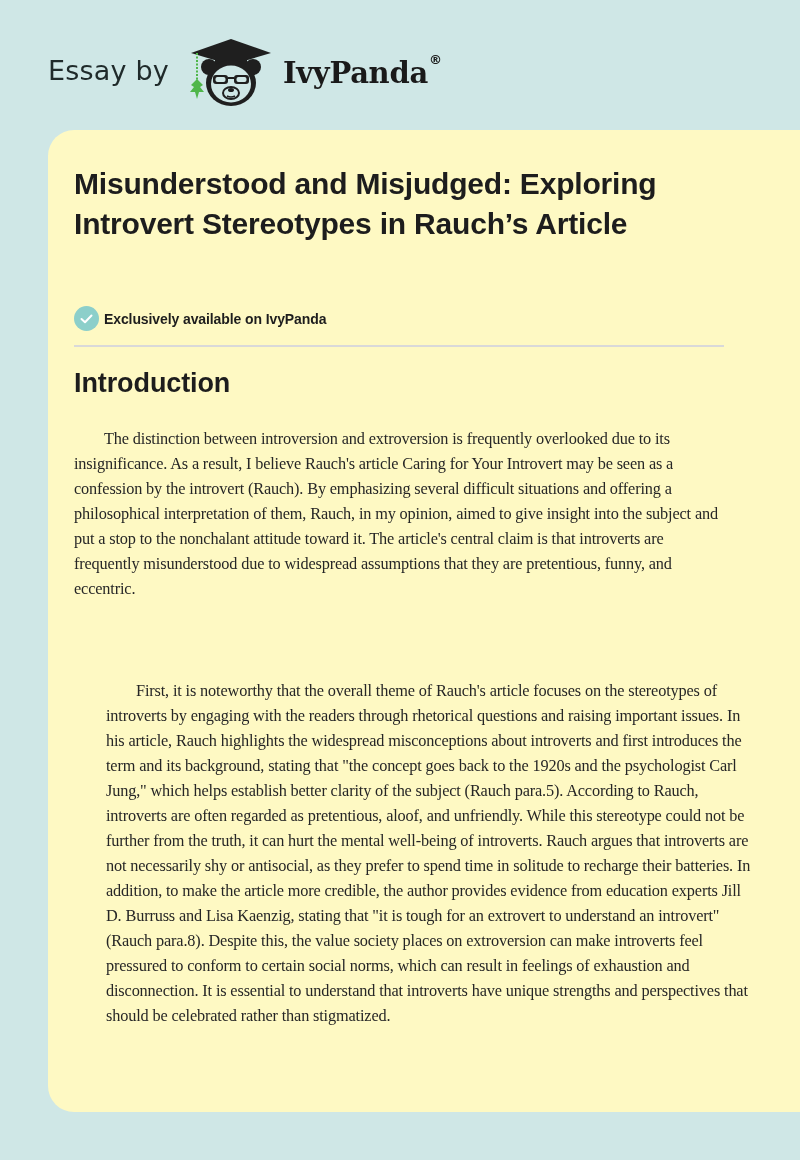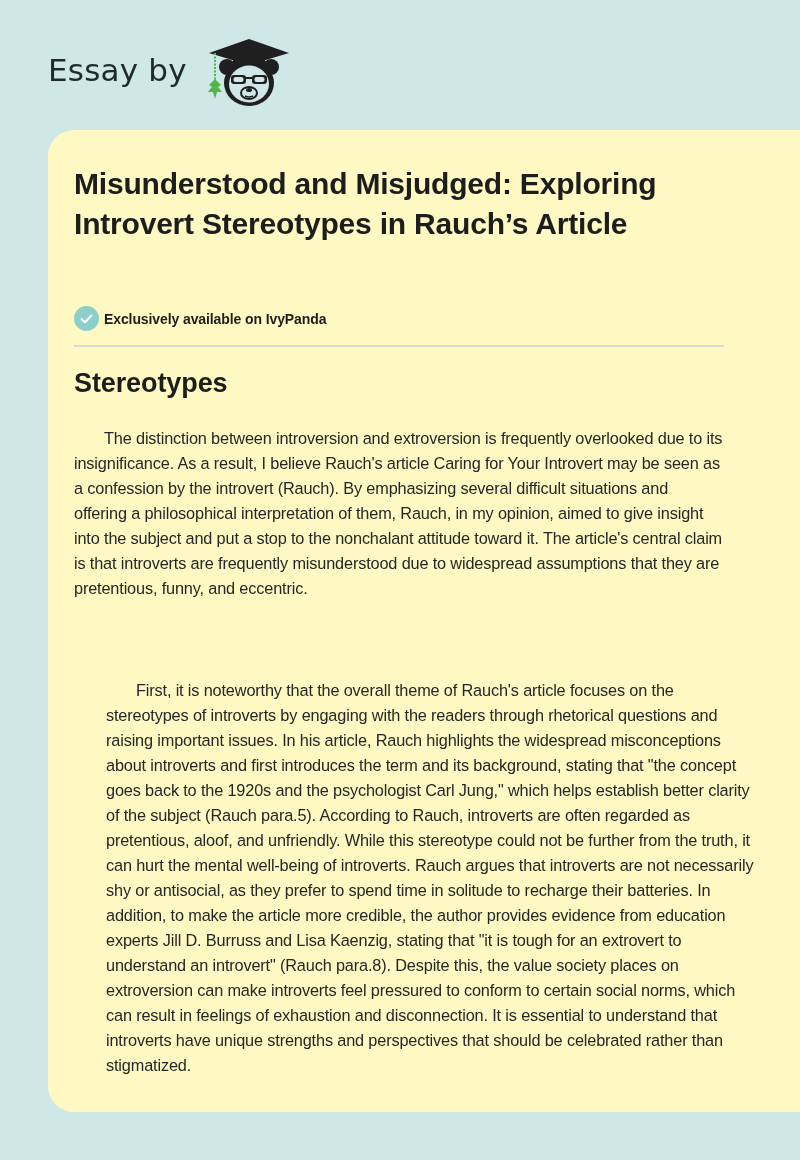--- a/index.html
+++ b/index.html
@@ -17,21 +17,21 @@
     .brand-header {
       position: absolute;
       left: 48px;
       top: 32px;
       height: 80px;
       display: flex;
       align-items: center;
     }
     .essay-by {
       font-family: "DejaVu Sans", sans-serif;
-      font-size: 31px;
+      font-size: 27px;
       color: #1f2a2a;
       letter-spacing: 0.2px;
       margin-right: 20px;
       margin-top: -4px;
     }
     .panda-logo {
       width: 84px;
       height: 72px;
       margin-right: 10px;
       margin-top: 2px;
@@ -113,21 +113,21 @@
       font-size: 27px;
       color: #1d1d1d;
       letter-spacing: -0.1px;
     }
     .h-intro { top: 238px; }
     .h-stereo { top: 488px; }
     .paragraph {
       position: absolute;
       left: 26px;
       width: 650px;
-      font-family: Liberation Sans, sans-serif;
+      font-family: Liberation Serif, serif;
       font-size: 16.3px;
       line-height: 25px;
       color: #262626;
       text-indent: 30px;
       letter-spacing: -0.15px;
     }
     .p-intro { top: 296px; }
     .p-stereo { top: 548px; margin-left: 32px; }
   </style>
 </head>
@@ -155,33 +155,34 @@
       <rect x="45" y="38" width="15" height="9" rx="3" fill="#1f1f1f"></rect>
       <rect x="26.5" y="40" width="10" height="5" rx="2" fill="#cfe7e6"></rect>
       <rect x="47.5" y="40" width="10" height="5" rx="2" fill="#cfe7e6"></rect>
       <line x1="39" y1="41" x2="45" y2="41" stroke="#1f1f1f" stroke-width="2"></line>
 
       <ellipse cx="42" cy="56" rx="8" ry="6" fill="none" stroke="#1f1f1f" stroke-width="2"></ellipse>
       <ellipse cx="42" cy="53" rx="3" ry="2" fill="#1f1f1f"></ellipse>
       <path d="M38,59 Q42,61 46,59" fill="none" stroke="#1f1f1f" stroke-width="1.5"></path>
     </svg>
   </span>
+  <span class="brand-name"><span>IvyPanda</span><span class="reg-mark">®</span></span>
 </div>
 
 <main class="card">
   <h1 class="title">Misunderstood and Misjudged: Exploring Introvert Stereotypes in Rauch’s Article</h1>
 
   <div class="exclusive">
     <span class="check-badge">
       <svg width="13" height="10" viewBox="0 0 13 10">
         <path d="M1.5,5 L5,8.3 L11.5,1.5" fill="none" stroke="#ffffff" stroke-width="2" stroke-linecap="round" stroke-linejoin="round"></path>
       </svg>
     </span>
     <span class="exclusive-text">Exclusively available on IvyPanda</span>
   </div>
 
   <div class="divider"></div>
 
-  <h2 class="section-heading h-intro">Stereotypes</h2>
+  <h2 class="section-heading h-intro">Introduction</h2>
   <p class="paragraph p-intro">The distinction between introversion and extroversion is frequently overlooked due to its insignificance. As a result, I believe Rauch's article Caring for Your Introvert may be seen as a confession by the introvert (Rauch). By emphasizing several difficult situations and offering a philosophical interpretation of them, Rauch, in my opinion, aimed to give insight into the subject and put a stop to the nonchalant attitude toward it. The article's central claim is that introverts are frequently misunderstood due to widespread assumptions that they are pretentious, funny, and eccentric.</p>
 
   <p class="paragraph p-stereo">First, it is noteworthy that the overall theme of Rauch's article focuses on the stereotypes of introverts by engaging with the readers through rhetorical questions and raising important issues. In his article, Rauch highlights the widespread misconceptions about introverts and first introduces the term and its background, stating that "the concept goes back to the 1920s and the psychologist Carl Jung," which helps establish better clarity of the subject (Rauch para.5). According to Rauch, introverts are often regarded as pretentious, aloof, and unfriendly. While this stereotype could not be further from the truth, it can hurt the mental well-being of introverts. Rauch argues that introverts are not necessarily shy or antisocial, as they prefer to spend time in solitude to recharge their batteries. In addition, to make the article more credible, the author provides evidence from education experts Jill D. Burruss and Lisa Kaenzig, stating that "it is tough for an extrovert to understand an introvert" (Rauch para.8). Despite this, the value society places on extroversion can make introverts feel pressured to conform to certain social norms, which can result in feelings of exhaustion and disconnection. It is essential to understand that introverts have unique strengths and perspectives that should be celebrated rather than stigmatized.</p>
 </main>
 
 </body></html>

